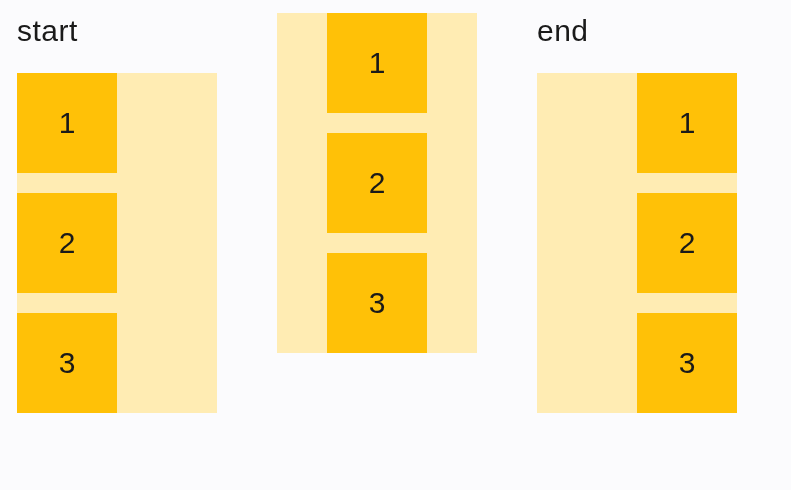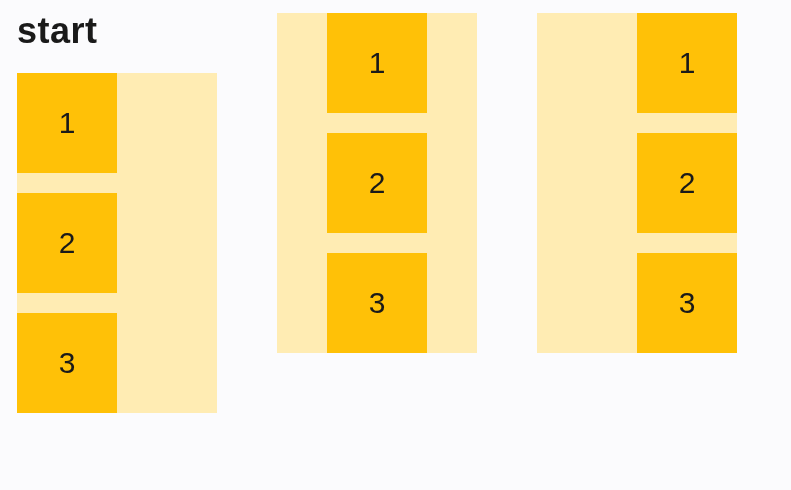--- a/index.html
+++ b/index.html
@@ -19,22 +19,22 @@
     flex-direction: row;
     gap: 60px;
     padding: 13px 0 0 17px;
     box-sizing: border-box;
   }
   .demo-col {
     display: flex;
     flex-direction: column;
   }
   .demo-title {
-    font-size: 36px;
-    font-weight: 700;
+    font-size: 30px;
+    font-weight: 400;
     line-height: 36px;
     margin: 0 0 24px 0;
     color: #1a1a1a;
     letter-spacing: 0.5px;
   }
   .demo-container {
     width: 200px;
     height: 340px;
     background: #ffecb3;
     display: flex;
@@ -72,20 +72,21 @@
 
   <div class="demo-col">
     <div class="demo-container" data-align="center">
       <div class="demo-item">1</div>
       <div class="demo-item">2</div>
       <div class="demo-item">3</div>
     </div>
   </div>
 
   <div class="demo-col">
+    <h2 class="demo-title">end</h2>
     <div class="demo-container" data-align="end">
       <div class="demo-item">1</div>
       <div class="demo-item">2</div>
       <div class="demo-item">3</div>
     </div>
   </div>
 
 </div>
 
 </body></html>

